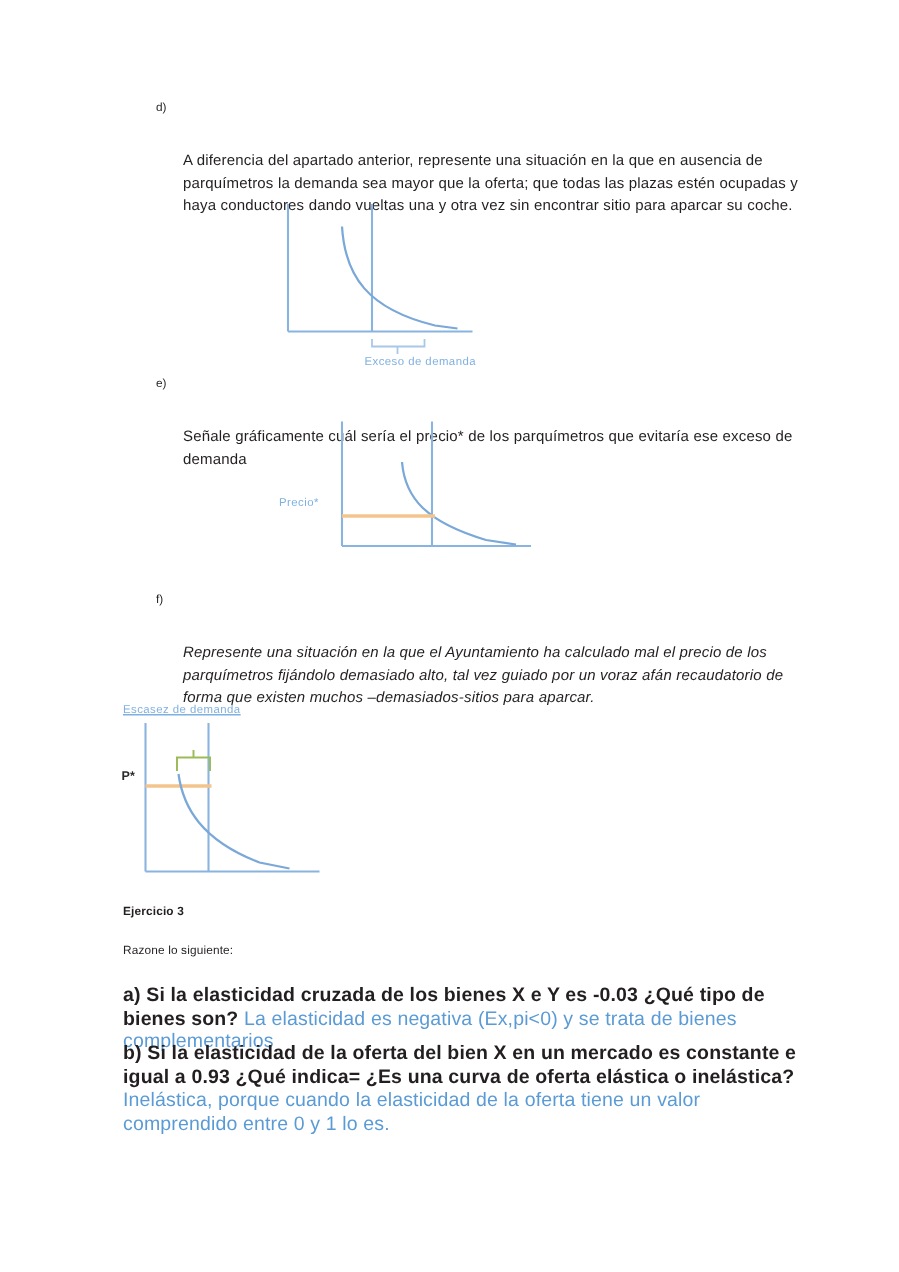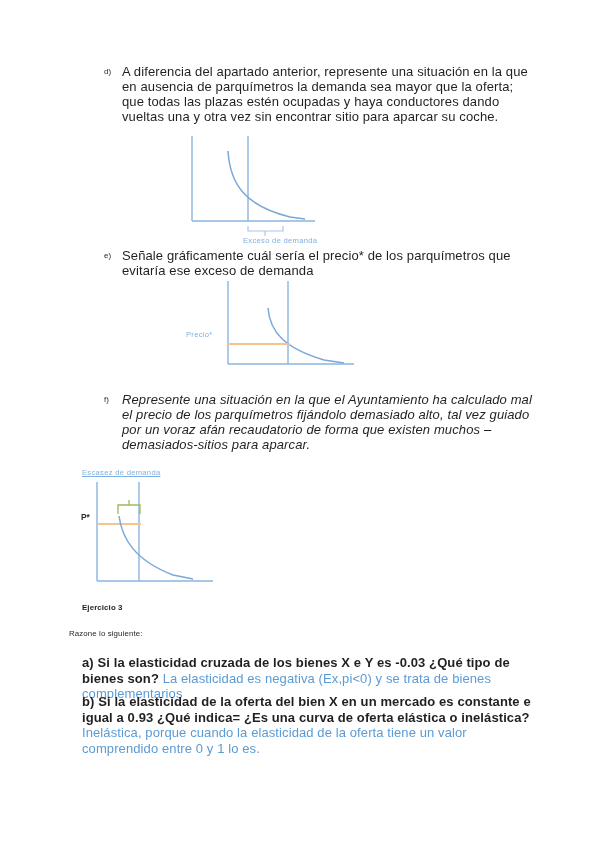--- a/index.html
+++ b/index.html
@@ -15,25 +15,26 @@
     position: relative;
     width: 599px;
     height: 848px;
     background: #ffffff;
     overflow: hidden;
   }
 
   
   .para {
     position: absolute;
-    font-size: 13px;
+    font-size: 10px;
     line-height: 15.1px;
     color: #231f20;
     letter-spacing: 0.12px;
     text-align: left;
+    margin-top: 36px;
   }
   .marker {
     position: absolute;
     font-size: 7.9px;
     line-height: 15.1px;
     color: #231f20;
   }
   .qlist {
     position: absolute;
     font-size: 13px;
@@ -140,21 +141,21 @@
 
       <path d="M 41 48 C 44 70, 56 92, 95 107 L 115 111" fill="none" stroke="#7aa8d8" stroke-width="1.5"></path>
 
       <path d="M 40 46 L 40 37 L 62 37 L 62 46" fill="none" stroke="#9bbb59" stroke-width="1.3"></path>
       <line x1="51" y1="37" x2="51" y2="32" stroke="#9bbb59" stroke-width="1.3"></line>
     </svg>
     <div class="fig-label-dark" style="left:3px; top:44px;">P*</div>
   </div>
 
   <div class="heading" style="left:82px; top:603px;">Ejercicio 3</div>
-  <div class="plain" style="left:69px; top:629px;">Razone lo siguiente:</div>
+  <div class="plain" style="left:82px; top:629px;">Razone lo siguiente:</div>
 
   <div class="qlist" style="left:82px; top:655px; width:455px;">
     <span>a)</span>
      <span>Si la elasticidad cruzada de los bienes X e Y es -0.03 ¿Qué tipo de bienes son?</span>
      <span class="ans">La elasticidad es negativa (Ex,pi&lt;0) y se trata de bienes complementarios</span>
   </div>
 
   <div class="qlist" style="left:82px; top:694px; width:452px;">
     <span>b)</span>
      <span>Si la elasticidad de la oferta del bien X en un mercado es constante e igual a 0.93 ¿Qué indica= ¿Es una curva de oferta elástica o inelástica?</span>

